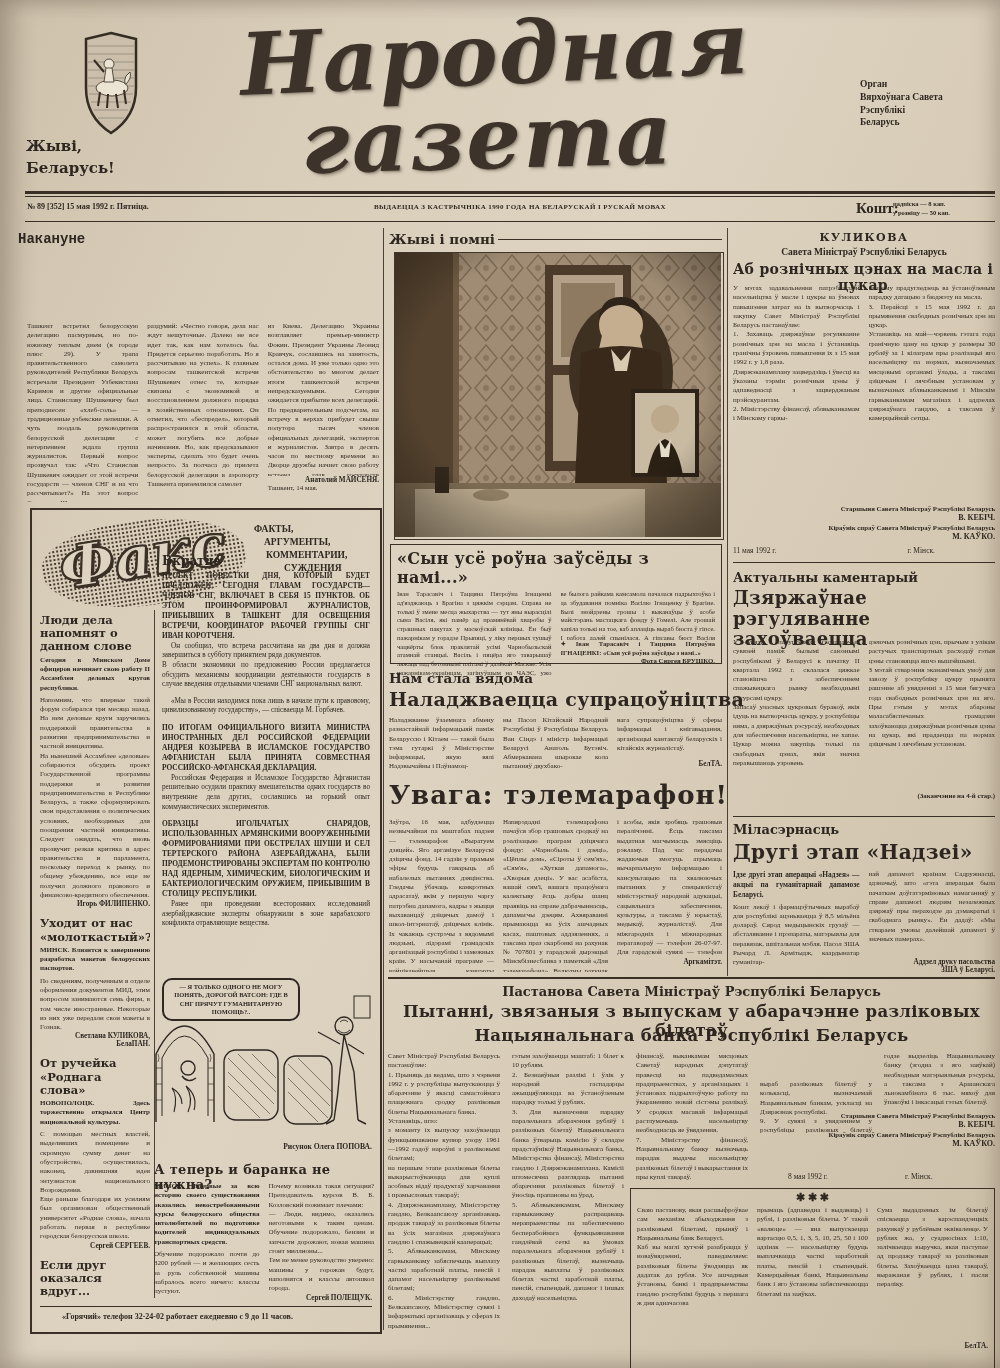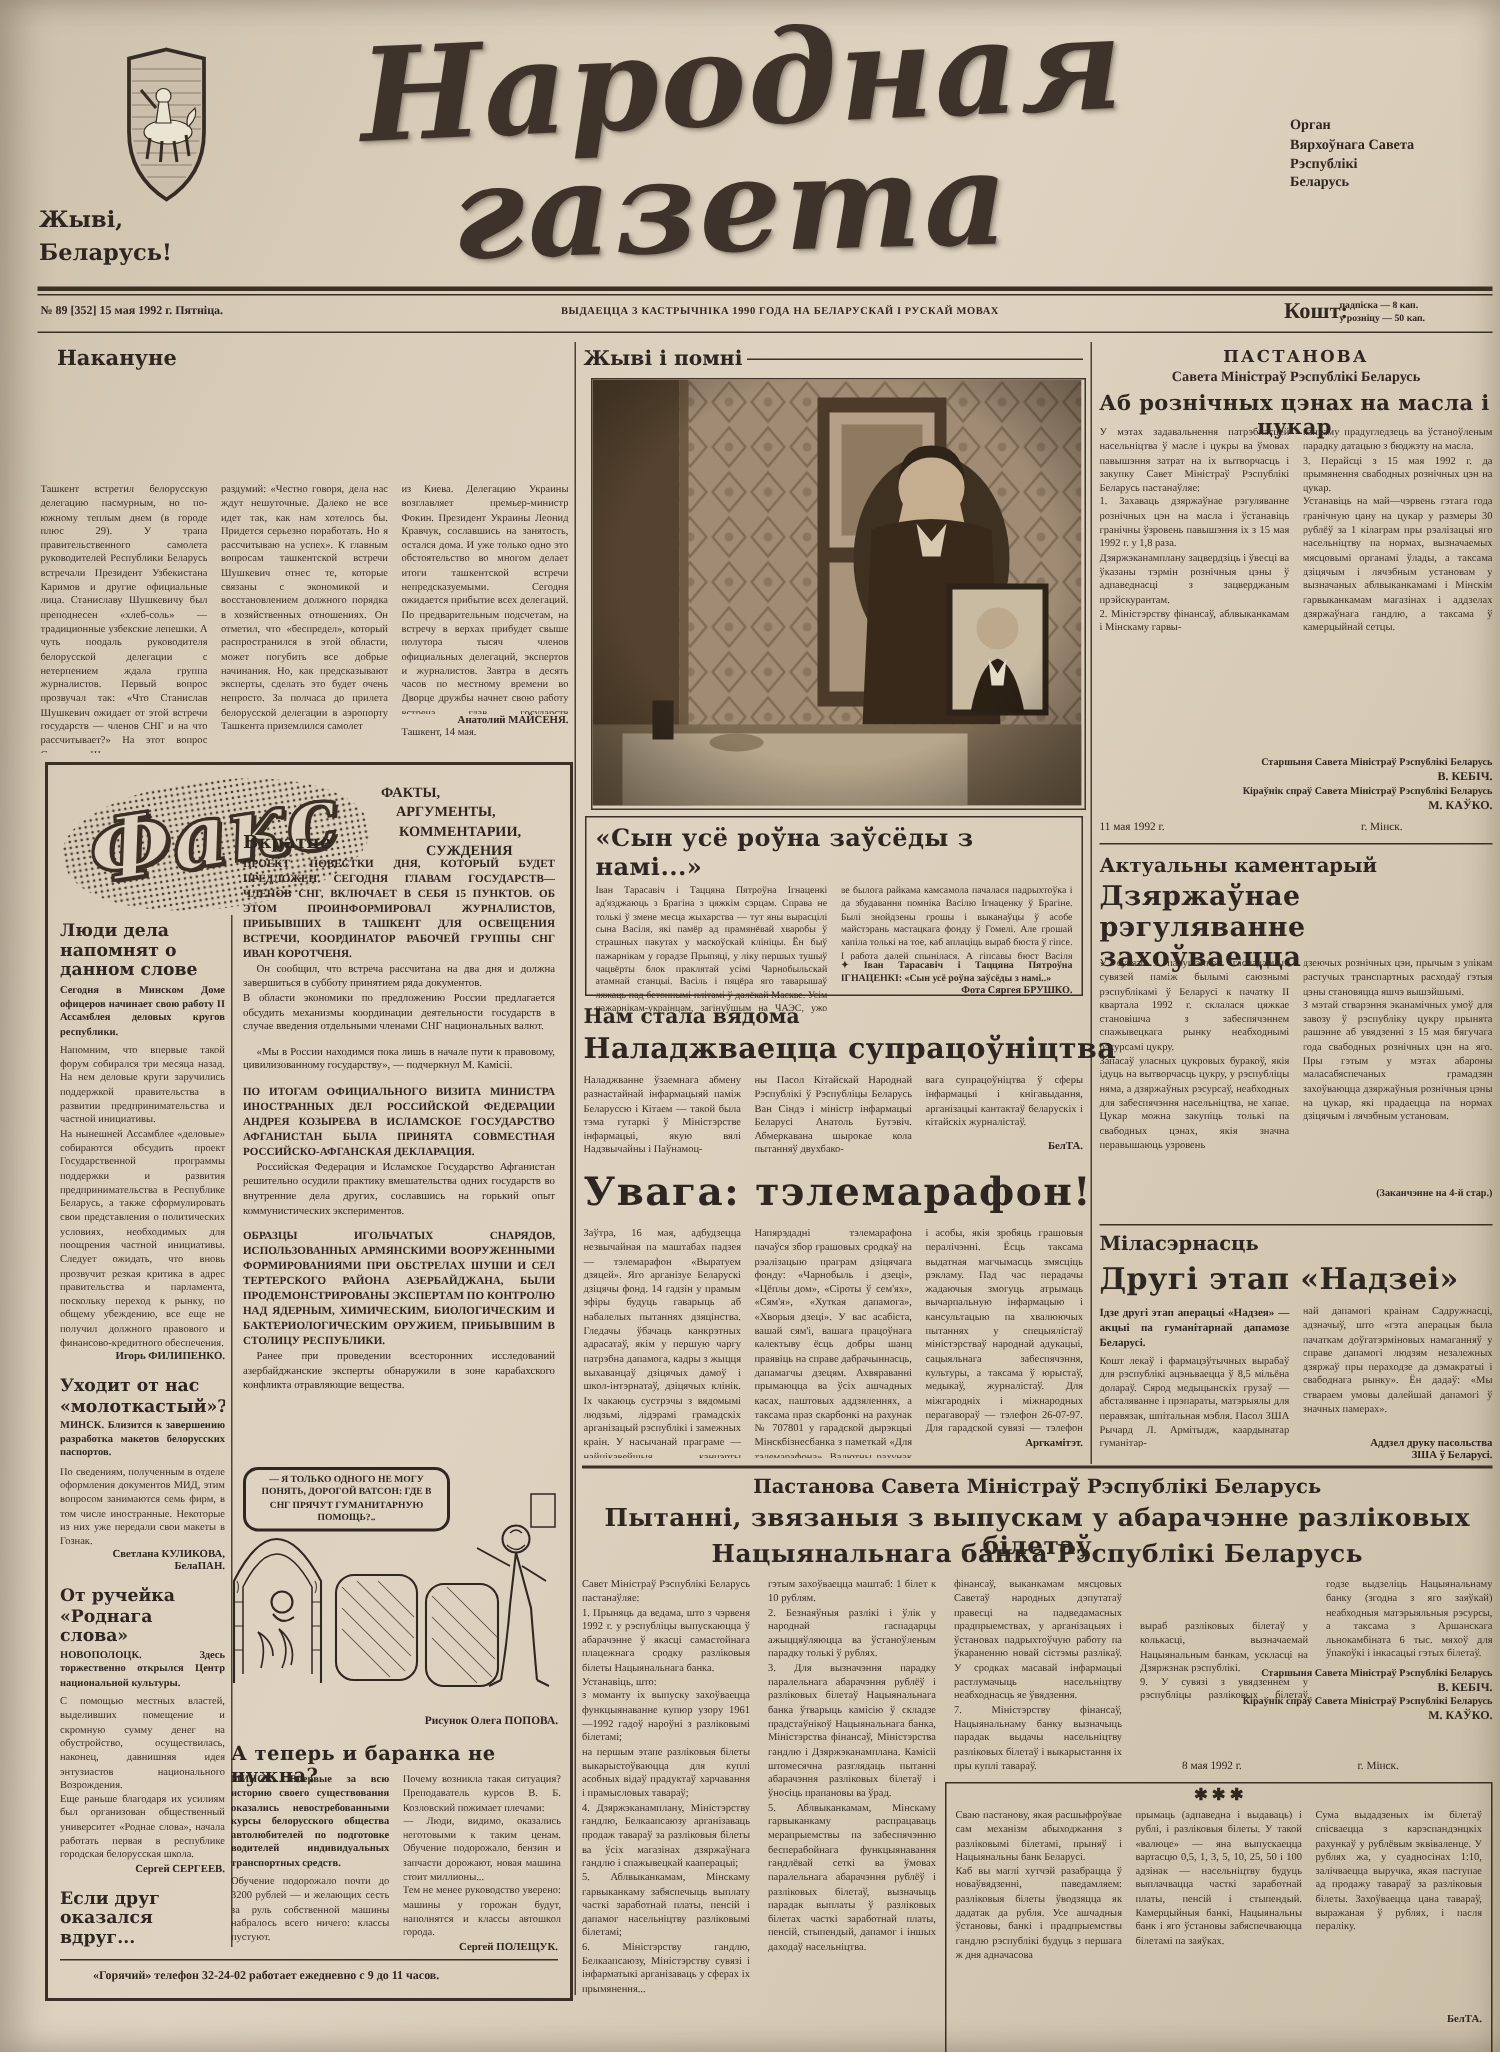--- a/index.html
+++ b/index.html
@@ -81,21 +81,21 @@
   <div class="abs b" style="left:27px;top:202px;font-size:8px;">№ 89 [352] 15 мая 1992 г. Пятніца.</div>
   <div class="abs b" style="left:355px;top:203px;width:330px;text-align:center;font-size:7px;letter-spacing:.4px;">ВЫДАЕЦЦА З КАСТРЫЧНІКА 1990 ГОДА НА БЕЛАРУСКАЙ І РУСКАЙ МОВАХ</div>
   <div class="abs b" style="left:856px;top:200px;font-size:15px;">Кошт:</div>
   <div class="abs pre" style="left:893px;top:200px;font-size:6.5px;line-height:1.35;font-weight:bold;">падпіска — 8 кап.
 у розніцу — 50 кап.</div>
   <div class="abs rule" style="left:25px;top:221px;width:970px;height:1px;"></div>
 
   <div class="abs vrule" style="left:383px;top:228px;height:1102px;"></div>
   <div class="abs vrule" style="left:727px;top:228px;height:748px;"></div>
 
-  <div class="abs kick" style="left:38px;top:231px;font-size:14px;">Накануне</div>
+  <div class="abs kick" style="left:18px;top:231px;font-size:14px;font-family:Liberation Mono, monospace;">Накануне</div>
   <div class="abs cols" style="left:27px;top:322px;width:352px;height:180px;">
     <div class="c j" style="height:180px;">Ташкент встретил белорусскую делегацию пасмурным, но по-южному теплым днем (в городе плюс 29). У трапа правительственного самолета руководителей Республики Беларусь встречали Президент Узбекистана Каримов и другие официальные лица. Станиславу Шушкевичу был преподнесен «хлеб-соль» — традиционные узбекские лепешки. А чуть поодаль руководителя белорусской делегации с нетерпением ждала группа журналистов. Первый вопрос прозвучал так: «Что Станислав Шушкевич ожидает от этой встречи государств — членов СНГ и на что рассчитывает?» На этот вопрос Станислав Шушкевич ответил прямо и без</div>
     <div class="c j" style="height:180px;">раздумий: «Честно говоря, дела нас ждут нешуточные. Далеко не все идет так, как нам хотелось бы. Придется серьезно поработать. Но я рассчитываю на успех». К главным вопросам ташкентской встречи Шушкевич отнес те, которые связаны с экономикой и восстановлением должного порядка в хозяйственных отношениях. Он отметил, что «беспредел», который распространился в этой области, может погубить все добрые начинания. Но, как предсказывают эксперты, сделать это будет очень непросто. За полчаса до прилета белорусской делегации в аэропорту Ташкента приземлился самолет</div>
     <div class="c">
       <div class="j" style="height:154px;">из Киева. Делегацию Украины возглавляет премьер-министр Фокин. Президент Украины Леонид Кравчук, сославшись на занятость, остался дома. И уже только одно это обстоятельство во многом делает итоги ташкентской встречи непредсказуемыми. Сегодня ожидается прибытие всех делегаций. По предварительным подсчетам, на встречу в верхах прибудет свыше полутора тысяч членов официальных делегаций, экспертов и журналистов. Завтра в десять часов по местному времени во Дворце дружбы начнет свою работу встреча глав государств Содружества.</div>
       <div class="byl">Анатолий МАЙСЕНЯ.</div>
       <div style="font-size:7px;">Ташкент, 14 мая.</div>
     </div>
   </div>
 
@@ -142,21 +142,21 @@
     </div>
 
     <div class="abs" style="left:130px;top:44px;width:208px;height:420px;overflow:hidden;">
       <div class="kick" style="font-size:12px;margin-bottom:3px;">Вкратце</div>
       <div class="vk-item">
         <div class="vk-bold">ПРОЕКТ ПОВЕСТКИ ДНЯ, КОТОРЫЙ БУДЕТ ПРЕДЛОЖЕН СЕГОДНЯ ГЛАВАМ ГОСУДАРСТВ—ЧЛЕНОВ СНГ, ВКЛЮЧАЕТ В СЕБЯ 15 ПУНКТОВ. ОБ ЭТОМ ПРОИНФОРМИРОВАЛ ЖУРНАЛИСТОВ, ПРИБЫВШИХ В ТАШКЕНТ ДЛЯ ОСВЕЩЕНИЯ ВСТРЕЧИ, КООРДИНАТОР РАБОЧЕЙ ГРУППЫ СНГ ИВАН КОРОТЧЕНЯ.</div>
         <div class="vk-text pre">Он сообщил, что встреча рассчитана на два дня и должна завершиться в субботу принятием ряда документов.
 В области экономики по предложению России предлагается обсудить механизмы координации деятельности государств в случае введения отдельными членами СНГ национальных валют.</div>
       </div>
       <div class="vk-item">
-        <div class="vk-text">«Мы в России находимся пока лишь в начале пути к правовому, цивилизованному государству», — подчеркнул М. Камісіі.</div>
+        <div class="vk-text">«Мы в России находимся пока лишь в начале пути к правовому, цивилизованному государству», — спісваецца М. Горбачев.</div>
       </div>
       <div class="vk-item">
         <div class="vk-bold">ПО ИТОГАМ ОФИЦИАЛЬНОГО ВИЗИТА МИНИСТРА ИНОСТРАННЫХ ДЕЛ РОССИЙСКОЙ ФЕДЕРАЦИИ АНДРЕЯ КОЗЫРЕВА В ИСЛАМСКОЕ ГОСУДАРСТВО АФГАНИСТАН БЫЛА ПРИНЯТА СОВМЕСТНАЯ РОССИЙСКО-АФГАНСКАЯ ДЕКЛАРАЦИЯ.</div>
         <div class="vk-text">Российская Федерация и Исламское Государство Афганистан решительно осудили практику вмешательства одних государств во внутренние дела других, сославшись на горький опыт коммунистических экспериментов.</div>
       </div>
       <div class="vk-item">
         <div class="vk-bold">ОБРАЗЦЫ ИГОЛЬЧАТЫХ СНАРЯДОВ, ИСПОЛЬЗОВАННЫХ АРМЯНСКИМИ ВООРУЖЕННЫМИ ФОРМИРОВАНИЯМИ ПРИ ОБСТРЕЛАХ ШУШИ И СЕЛ ТЕРТЕРСКОГО РАЙОНА АЗЕРБАЙДЖАНА, БЫЛИ ПРОДЕМОНСТРИРОВАНЫ ЭКСПЕРТАМ ПО КОНТРОЛЮ НАД ЯДЕРНЫМ, ХИМИЧЕСКИМ, БИОЛОГИЧЕСКИМ И БАКТЕРИОЛОГИЧЕСКИМ ОРУЖИЕМ, ПРИБЫВШИМ В СТОЛИЦУ РЕСПУБЛИКИ.</div>
         <div class="vk-text">Ранее при проведении всесторонних исследований азербайджанские эксперты обнаружили в зоне карабахского конфликта отравляющие вещества.</div>
       </div>
 
@@ -288,21 +288,21 @@
   <div class="abs hl" style="left:389px;top:780px;font-size:26px;letter-spacing:1px;">Увага: тэлемарафон!</div>
   <div class="abs cols" style="left:389px;top:818px;width:333px;height:154px;">
     <div class="c j" style="height:154px;">Заўтра, 16 мая, адбудзецца незвычайная па маштабах падзея — тэлемарафон «Выратуем дзяцей». Яго арганізуе Беларускі дзіцячы фонд. 14 гадзін у прамым эфіры будуць гаварыць аб набалелых пытаннях дзяцінства. Гледачы ўбачаць канкрэтных адрасатаў, якім у першую чаргу патрэбна дапамога, кадры з жыцця выхаванцаў дзіцячых дамоў і школ-інтэрнатаў, дзіцячых клінік. Іх чакаюць сустрэчы з вядомымі людзьмі, лідэрамі грамадскіх арганізацый рэспублікі і замежных краін. У насычанай праграме — найцікавейшыя канцэрты мастацкай самадзейнасці, знаёмствы з юнымі талентамі, выставы-продажы дзіцячых самаробак...</div>
     <div class="c j" style="height:154px;">Напярэдадні тэлемарафона пачаўся збор грашовых сродкаў на рэалізацыю праграм дзіцячага фонду: «Чарнобыль і дзеці», «Цёплы дом», «Сіроты ў сем'ях», «Сям'я», «Хуткая дапамога», «Хворыя дзеці». У вас асабіста, вашай сям'і, вашага працоўнага калектыву ёсць добры шанц праявіць на справе дабрачыннасць, дапамагчы дзецям. Ахвяраванні прымаюцца ва ўсіх ашчадных касах, паштовых аддзяленнях, а таксама праз скарбонкі на рахунак № 707801 у гарадской дырэкцыі Мінскбізнесбанка з паметкай «Для тэлемарафона». Валютны рахунак № 000707901 у Знешэканамбанку Беларусі. На працягу тэлемарафона будуць называцца арганізацыі</div>
     <div class="c">
       <div class="j" style="height:140px;">і асобы, якія зробяць грашовыя пералічэнні. Ёсць таксама выдатная магчымасць змясціць рэкламу. Пад час перадачы жадаючыя змогуць атрымаць вычарпальную інфармацыю і кансультацыю па хвалюючых пытаннях у спецыялістаў міністэрстваў народнай адукацыі, сацыяльнага забеспячэння, культуры, а таксама ў юрыстаў, медыкаў, журналістаў. Для міжгародніх і міжнародных перагавораў — тэлефон 26-07-97. Для гарадской сувязі — тэлефон 26-14-63. Чакаем вас у штабе тэлемарафона ў Дзяржаўным тэатры оперы і балета.</div>
       <div class="byl">Аргкамітэт.</div>
     </div>
   </div>
 
-  <div class="abs kick" style="left:733px;top:231px;width:262px;text-align:center;font-size:11px;letter-spacing:1.5px;">ПАСТАНОВА</div>
+  <div class="abs kick" style="left:733px;top:231px;width:262px;text-align:center;font-size:11px;letter-spacing:1.5px;">КУЛИКОВА</div>
   <div class="abs b" style="left:733px;top:247px;width:262px;text-align:center;font-size:9.5px;">Савета Міністраў Рэспублікі Беларусь</div>
   <div class="abs hl" style="left:730px;top:261px;width:266px;text-align:center;font-size:14px;">Аб рознічных цэнах на масла і цукар</div>
   <div class="abs cols" style="left:733px;top:284px;width:262px;height:218px;">
     <div class="c j pre" style="height:218px;">У мэтах задавальнення патрэбнасцей насельніцтва ў масле і цукры ва ўмовах павышэння затрат на іх вытворчасць і закупку Савет Міністраў Рэспублікі Беларусь пастанаўляе:
 1. Захаваць дзяржаўнае рэгуляванне рознічных цэн на масла і ўстанавіць гранічны ўзровень павышэння іх з 15 мая 1992 г. у 1,8 раза.
 Дзяржэканамплану зацвердзіць і ўвесці ва ўказаны тэрмін рознічныя цэны ў адпаведнасці з зацверджаным прэйскурантам.
 2. Міністэрству фінансаў, аблвыканкамам і Мінскаму гарвы-</div>
     <div class="c j pre" style="height:218px;">канкаму прадугледзець ва ўстаноўленым парадку датацыю з бюджэту на масла.
 3. Перайсці з 15 мая 1992 г. да прымянення свабодных рознічных цэн на цукар.
 Устанавіць на май—чэрвень гэтага года гранічную цану на цукар у размеры 30 рублёў за 1 кілаграм пры рэалізацыі яго насельніцтву па нормах, вызначаемых мясцовымі органамі ўлады, а таксама дзіцячым і лячэбным установам у вызначаных аблвыканкамамі і Мінскім гарвыканкамам магазінах і аддзелах дзяржаўнага гандлю, а таксама ў камерцыйнай сетцы.</div>

